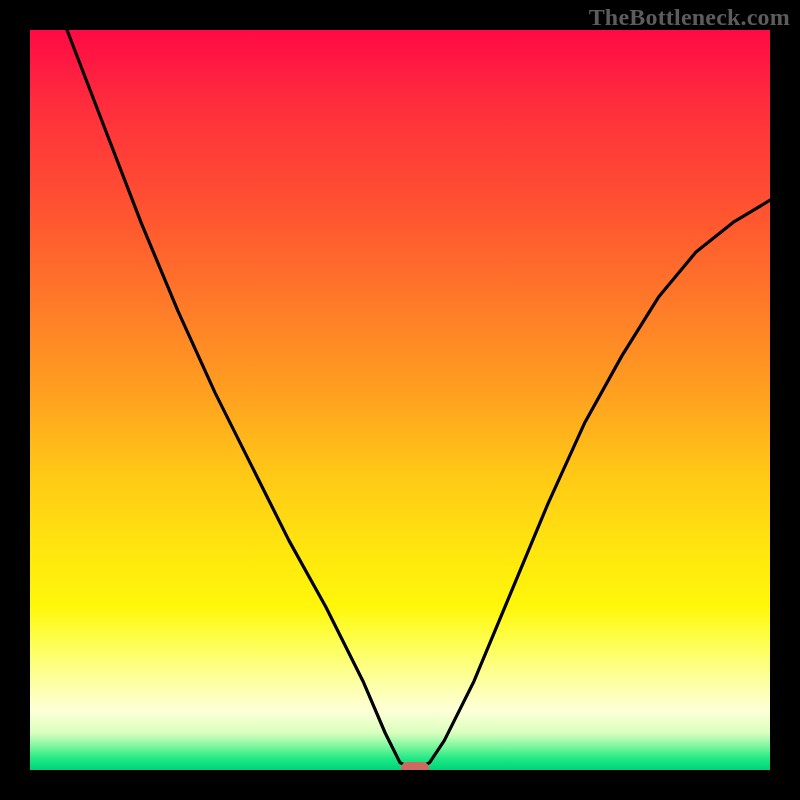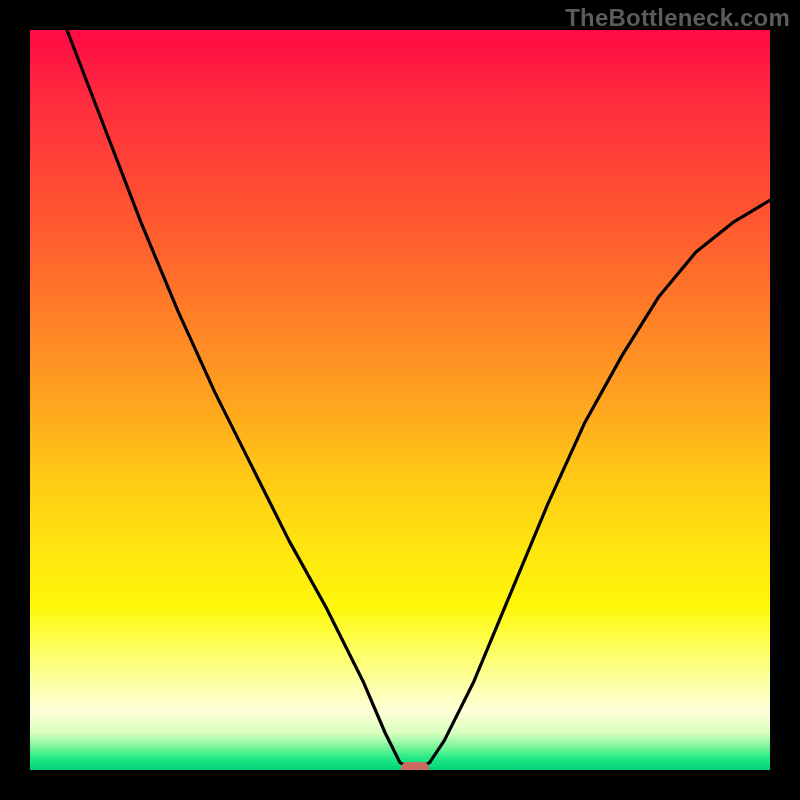--- a/index.html
+++ b/index.html
@@ -9,20 +9,21 @@
     height: 800px;
     background: #000;
     font-family: Arial, Helvetica, sans-serif;
     overflow: hidden;
   }
   .frame {
     position: relative;
     width: 800px;
     height: 604px;
     background: #000;
+    font-family: Liberation Serif, serif;
   }
   .watermark {
     position: absolute;
     top: 4px;
     right: 10px;
     color: #5c5c5c;
     font-size: 24px;
     font-weight: 600;
     letter-spacing: 0.2px;
     z-index: 5;

